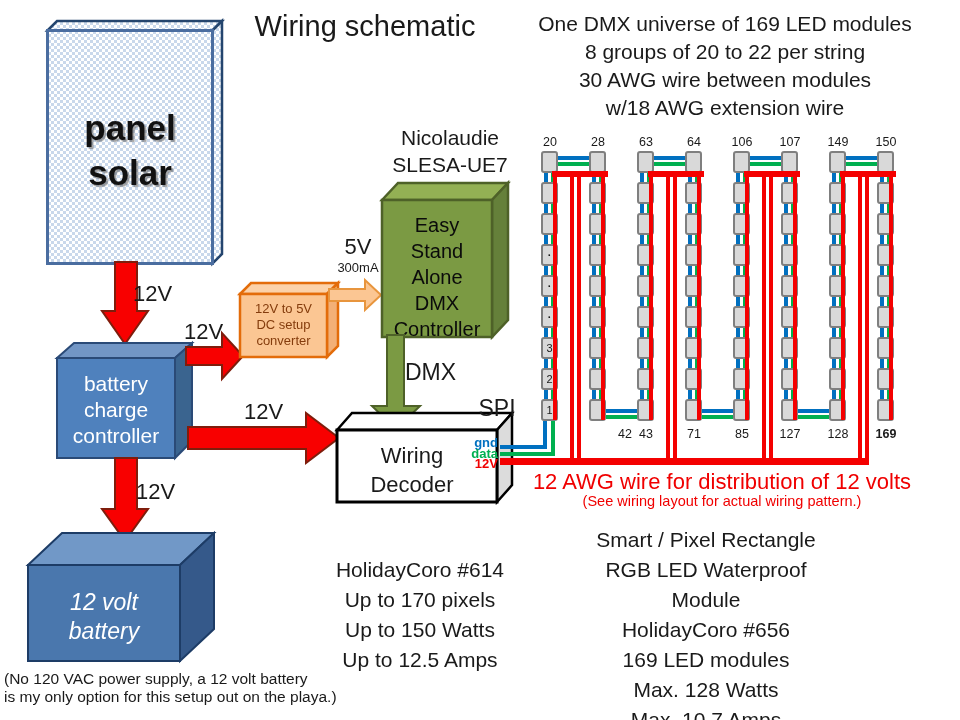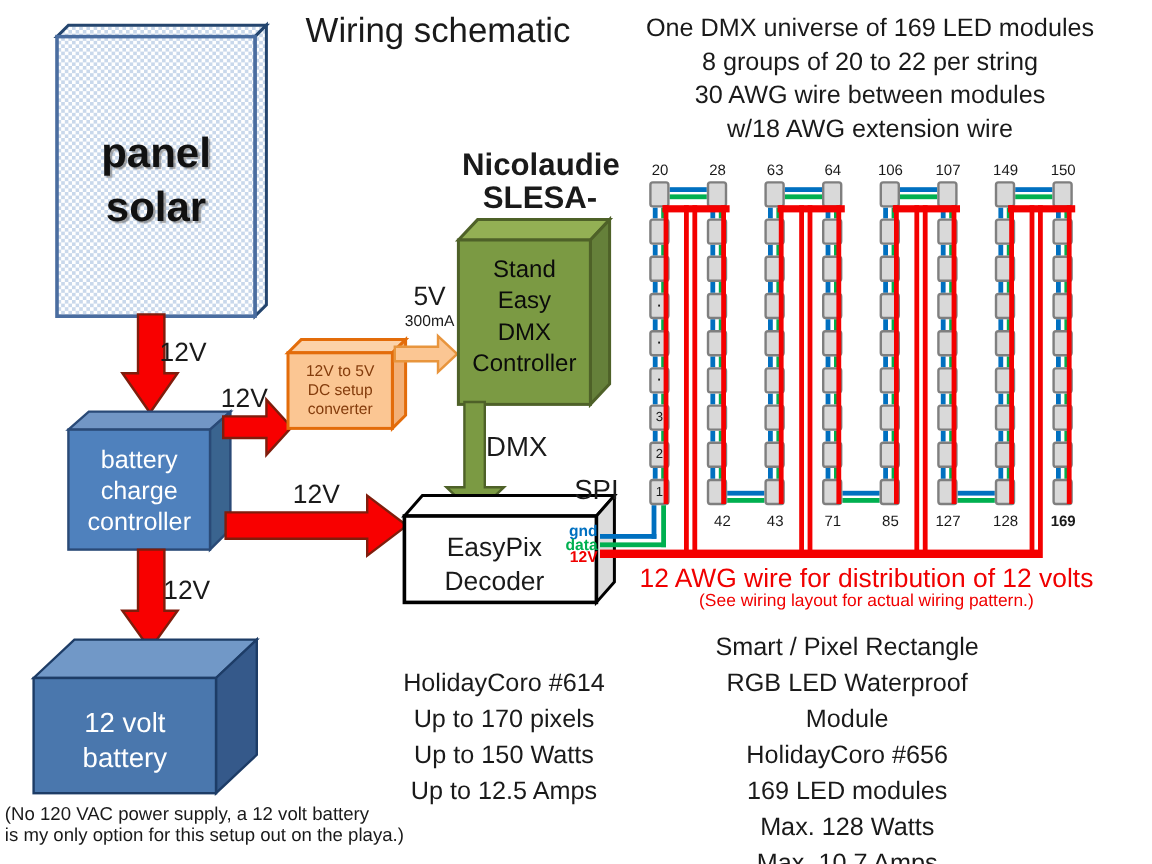--- a/index.html
+++ b/index.html
@@ -9,21 +9,21 @@
   .ctr{text-align:center;}
   .t-title{font-size:29px;letter-spacing:0;}
   .t-note{font-size:21px;line-height:28px;}
   .t-spec{font-size:21px;line-height:30px;}
   .t-solar{font-size:35px;font-weight:bold;color:#111;text-shadow:2px 2px 1px rgba(90,90,90,.55);line-height:45px;}
   .t-white{color:#fff;}
   .t-ctl{font-size:21px;line-height:26px;}
   .t-bat{font-size:23px;line-height:29px;}
   .t-small{font-size:15.5px;line-height:17.5px;}
   .t-conv{font-size:13px;line-height:16px;color:#843c0c;}
-  .t-brand{font-size:26px;line-height:27px;font-weight:bold;}
+  .t-brand{font-size:21px;line-height:27px;}
   .t-dmxbox{font-size:20px;line-height:26px;color:#0b0b0b;}
   .t-12v{font-size:22px;}
   .t-5v{font-size:22px;}
   .t-300{font-size:13px;}
   .t-bus{font-size:23px;}
   .t-dec{font-size:22px;line-height:29px;}
   .t-pin{font-size:13px;font-weight:bold;text-align:right;line-height:11px;}
   .t-rednote{font-size:22px;color:#f00000;}
   .t-redsub{font-size:14.5px;color:#f00000;}
   .ledlabel{font-size:12.5px;text-align:center;}
@@ -92,21 +92,21 @@
   <svg class="abs" style="left:101px;top:457px;" width="48" height="85">
     <polygon points="14,1 36,1 36,52 47,52 24,84 1,52 14,52" fill="#f80000" stroke="#7f1d0c" stroke-width="2"></polygon>
   </svg>
   <div class="abs t-12v" style="left:136px;top:479px;width:44px;">12V</div>
 
   <svg class="abs" style="left:26px;top:531px;" width="192" height="134">
     <polygon points="2,34 36,2 188,2 154,34" fill="#7198c7" stroke="#1d3c66" stroke-width="2"></polygon>
     <polygon points="154,34 188,2 188,98 154,130" fill="#35598a" stroke="#1d3c66" stroke-width="2"></polygon>
     <rect x="2" y="34" width="152" height="96" fill="#4a77ad" stroke="#1d3c66" stroke-width="2"></rect>
   </svg>
-  <div class="abs ctr t-bat t-white" style="left:28px;top:588px;width:152px;">
+  <div class="abs ctr t-bat t-white" style="left:28px;top:588px;width:152px;font-style:italic;">
     <div>12 volt</div>
     <div>battery</div>
   </div>
 
   <div class="abs t-small" style="left:4px;top:670px;width:345px;">
     <div>(No 120 VAC power supply, a 12 volt  battery</div>
     <div>is my only option  for this setup out on the playa.)</div>
   </div>
 
   <svg class="abs" style="left:238px;top:281px;" width="104" height="79">
@@ -130,38 +130,39 @@
     <div>Nicolaudie</div>
     <div>SLESA-UE7</div>
   </div>
 
   <svg class="abs" style="left:380px;top:181px;" width="130" height="158">
     <polygon points="2,19 18,2 128,2 112,19" fill="#93b054" stroke="#4e6128" stroke-width="2.5"></polygon>
     <polygon points="112,19 128,2 128,139 112,156" fill="#65803a" stroke="#4e6128" stroke-width="2.5"></polygon>
     <rect x="2" y="19" width="110" height="137" fill="#7b9a43" stroke="#4e6128" stroke-width="2.5"></rect>
   </svg>
   <div class="abs ctr t-dmxbox" style="left:382px;top:212px;width:110px;">
+    <div>Easy</div>
     <div>Stand</div>
-    <div>Easy</div>
+    <div>Alone</div>
     <div>DMX</div>
     <div>Controller</div>
   </div>
 
   <svg class="abs" style="left:371px;top:334px;" width="50" height="97">
     <polygon points="16,1 33,1 33,72 49,72 25,95 1,72 16,72" fill="#7b9a43" stroke="#4e6128" stroke-width="2"></polygon>
   </svg>
   <div class="abs t-bus" style="left:405px;top:359px;width:58px;">DMX</div>
 
   <svg class="abs" style="left:335px;top:410px;" width="182" height="95">
     <polygon points="2,20 17,3 177,3 162,20" fill="#ffffff" stroke="#000" stroke-width="2.5"></polygon>
     <polygon points="162,20 177,3 177,75 162,92" fill="#dcdcdc" stroke="#000" stroke-width="2.5"></polygon>
     <rect x="2" y="20" width="160" height="72" fill="#ffffff" stroke="#000" stroke-width="3"></rect>
   </svg>
   <div class="abs ctr t-dec" style="left:337px;top:441px;width:150px;">
-    <div>EasyPix</div>
+    <div>Wiring</div>
     <div>Decoder</div>
   </div>
   <div class="abs ctr t-bus" style="left:471px;top:395px;width:52px;">SPI</div>
   <div class="abs t-pin" style="left:458px;top:437px;width:40px;color:#0070c0;">gnd</div>
   <div class="abs t-pin" style="left:456px;top:448px;width:42px;color:#00b050;">data</div>
   <div class="abs t-pin" style="left:458px;top:458px;width:40px;color:#f00000;">12V</div>
 
   <div id="led-array" class="abs" style="left:0;top:0;width:960px;height:720px;">
       <div class="abs ledlabel" style="left: 528px; top: 135px; width: 44px; z-index: 7;">20</div>
       <div class="module" style="left: 541px; top: 151px; width: 17px; height: 22px; background: rgb(217, 217, 217); border-color: rgb(127, 127, 127);"></div>
@@ -208,21 +209,21 @@
       <div class="module" style="left: 589px; top: 306px; width: 17px; height: 22px; background: rgb(217, 217, 217); border-color: rgb(127, 127, 127);"></div>
       <div class="wire" style="left: 592px; top: 328px; width: 3.5px; height: 9px; background: rgb(0, 112, 192); z-index: 1;"></div>
       <div class="wire" style="left: 599px; top: 328px; width: 3.5px; height: 9px; background: rgb(0, 176, 80); z-index: 1;"></div>
       <div class="module" style="left: 589px; top: 337px; width: 17px; height: 22px; background: rgb(217, 217, 217); border-color: rgb(127, 127, 127);"></div>
       <div class="wire" style="left: 592px; top: 359px; width: 3.5px; height: 9px; background: rgb(0, 112, 192); z-index: 1;"></div>
       <div class="wire" style="left: 599px; top: 359px; width: 3.5px; height: 9px; background: rgb(0, 176, 80); z-index: 1;"></div>
       <div class="module" style="left: 589px; top: 368px; width: 17px; height: 22px; background: rgb(217, 217, 217); border-color: rgb(127, 127, 127);"></div>
       <div class="wire" style="left: 592px; top: 390px; width: 3.5px; height: 9px; background: rgb(0, 112, 192); z-index: 1;"></div>
       <div class="wire" style="left: 599px; top: 390px; width: 3.5px; height: 9px; background: rgb(0, 176, 80); z-index: 1;"></div>
       <div class="module" style="left: 589px; top: 399px; width: 17px; height: 22px; background: rgb(217, 217, 217); border-color: rgb(127, 127, 127);"></div>
-      <div class="abs ledlabel" style="left: 580px; top: 427px; width: 44px; z-index: 7;">42</div>
+      <div class="abs ledlabel" style="left: 603px; top: 427px; width: 44px; z-index: 7;">42</div>
       <div class="abs ledlabel" style="left: 624px; top: 135px; width: 44px; z-index: 7;">63</div>
       <div class="module" style="left: 637px; top: 151px; width: 17px; height: 22px; background: rgb(217, 217, 217); border-color: rgb(127, 127, 127);"></div>
       <div class="wire" style="left: 640px; top: 173px; width: 3.5px; height: 9px; background: rgb(0, 112, 192); z-index: 1;"></div>
       <div class="wire" style="left: 647px; top: 173px; width: 3.5px; height: 9px; background: rgb(0, 176, 80); z-index: 1;"></div>
       <div class="module" style="left: 637px; top: 182px; width: 17px; height: 22px; background: rgb(217, 217, 217); border-color: rgb(127, 127, 127);"></div>
       <div class="wire" style="left: 640px; top: 204px; width: 3.5px; height: 9px; background: rgb(0, 112, 192); z-index: 1;"></div>
       <div class="wire" style="left: 647px; top: 204px; width: 3.5px; height: 9px; background: rgb(0, 176, 80); z-index: 1;"></div>
       <div class="module" style="left: 637px; top: 213px; width: 17px; height: 22px; background: rgb(217, 217, 217); border-color: rgb(127, 127, 127);"></div>
       <div class="wire" style="left: 640px; top: 235px; width: 3.5px; height: 9px; background: rgb(0, 112, 192); z-index: 1;"></div>
       <div class="wire" style="left: 647px; top: 235px; width: 3.5px; height: 9px; background: rgb(0, 176, 80); z-index: 1;"></div>

